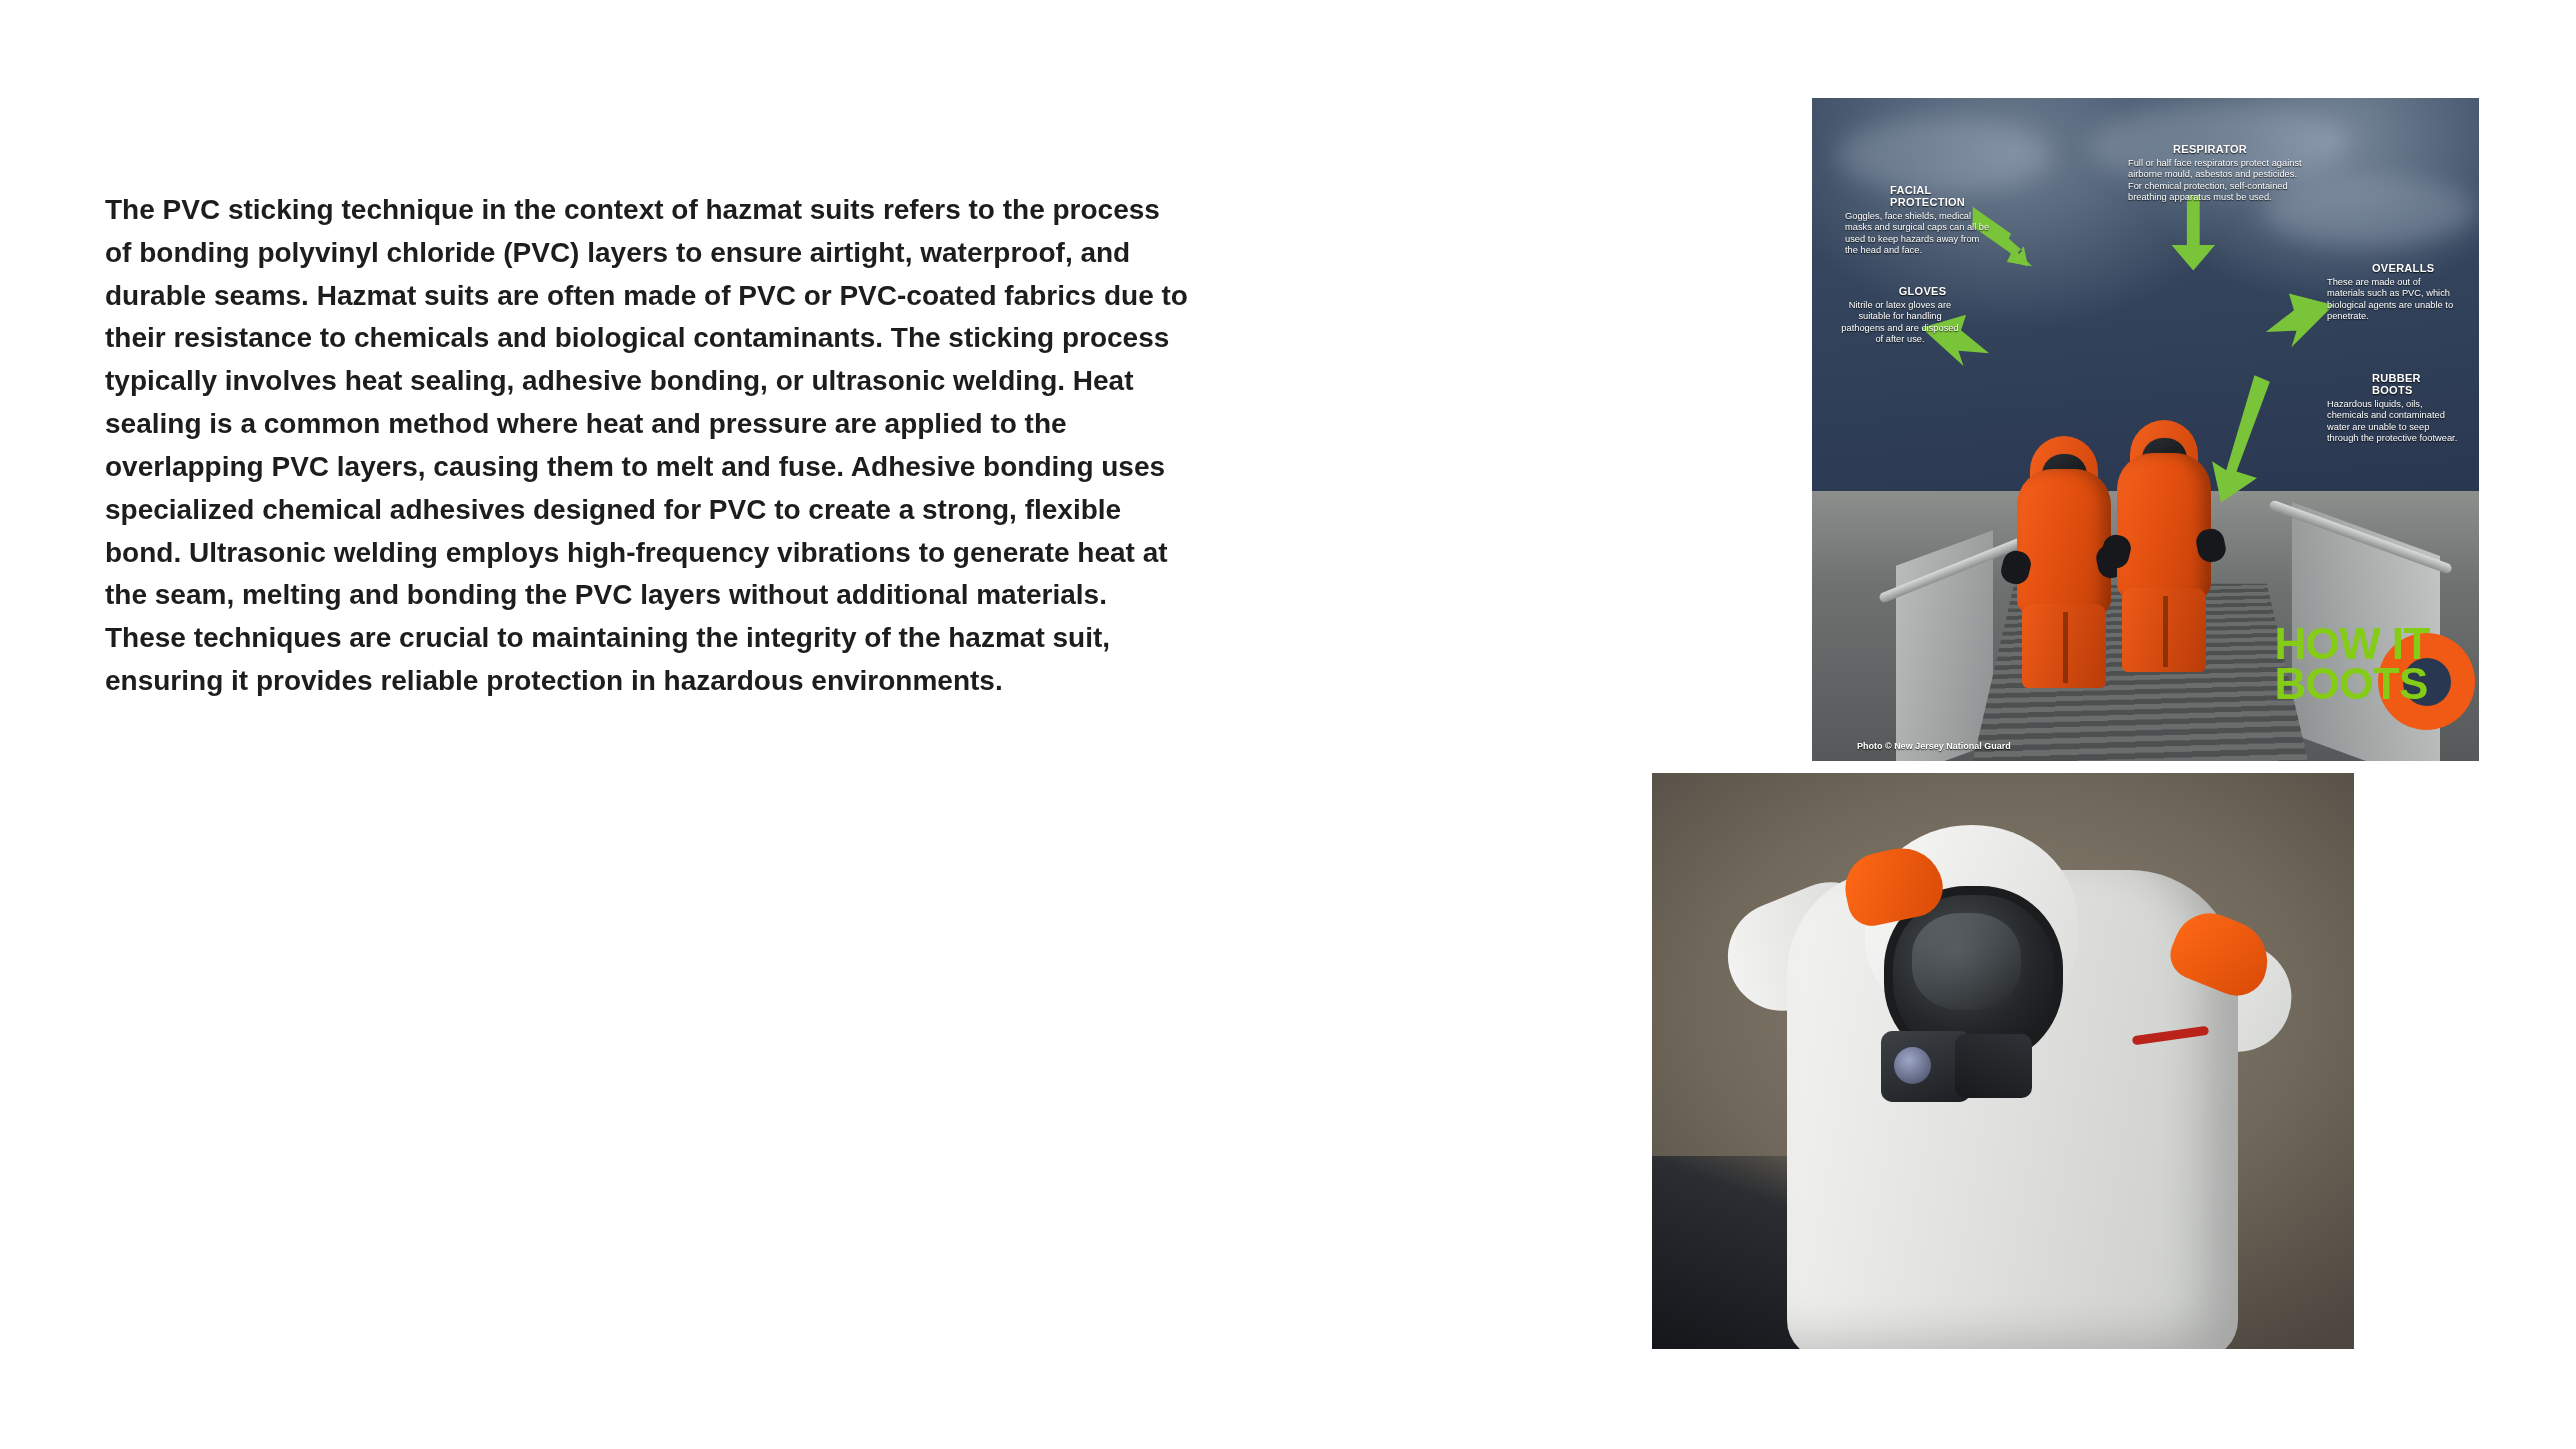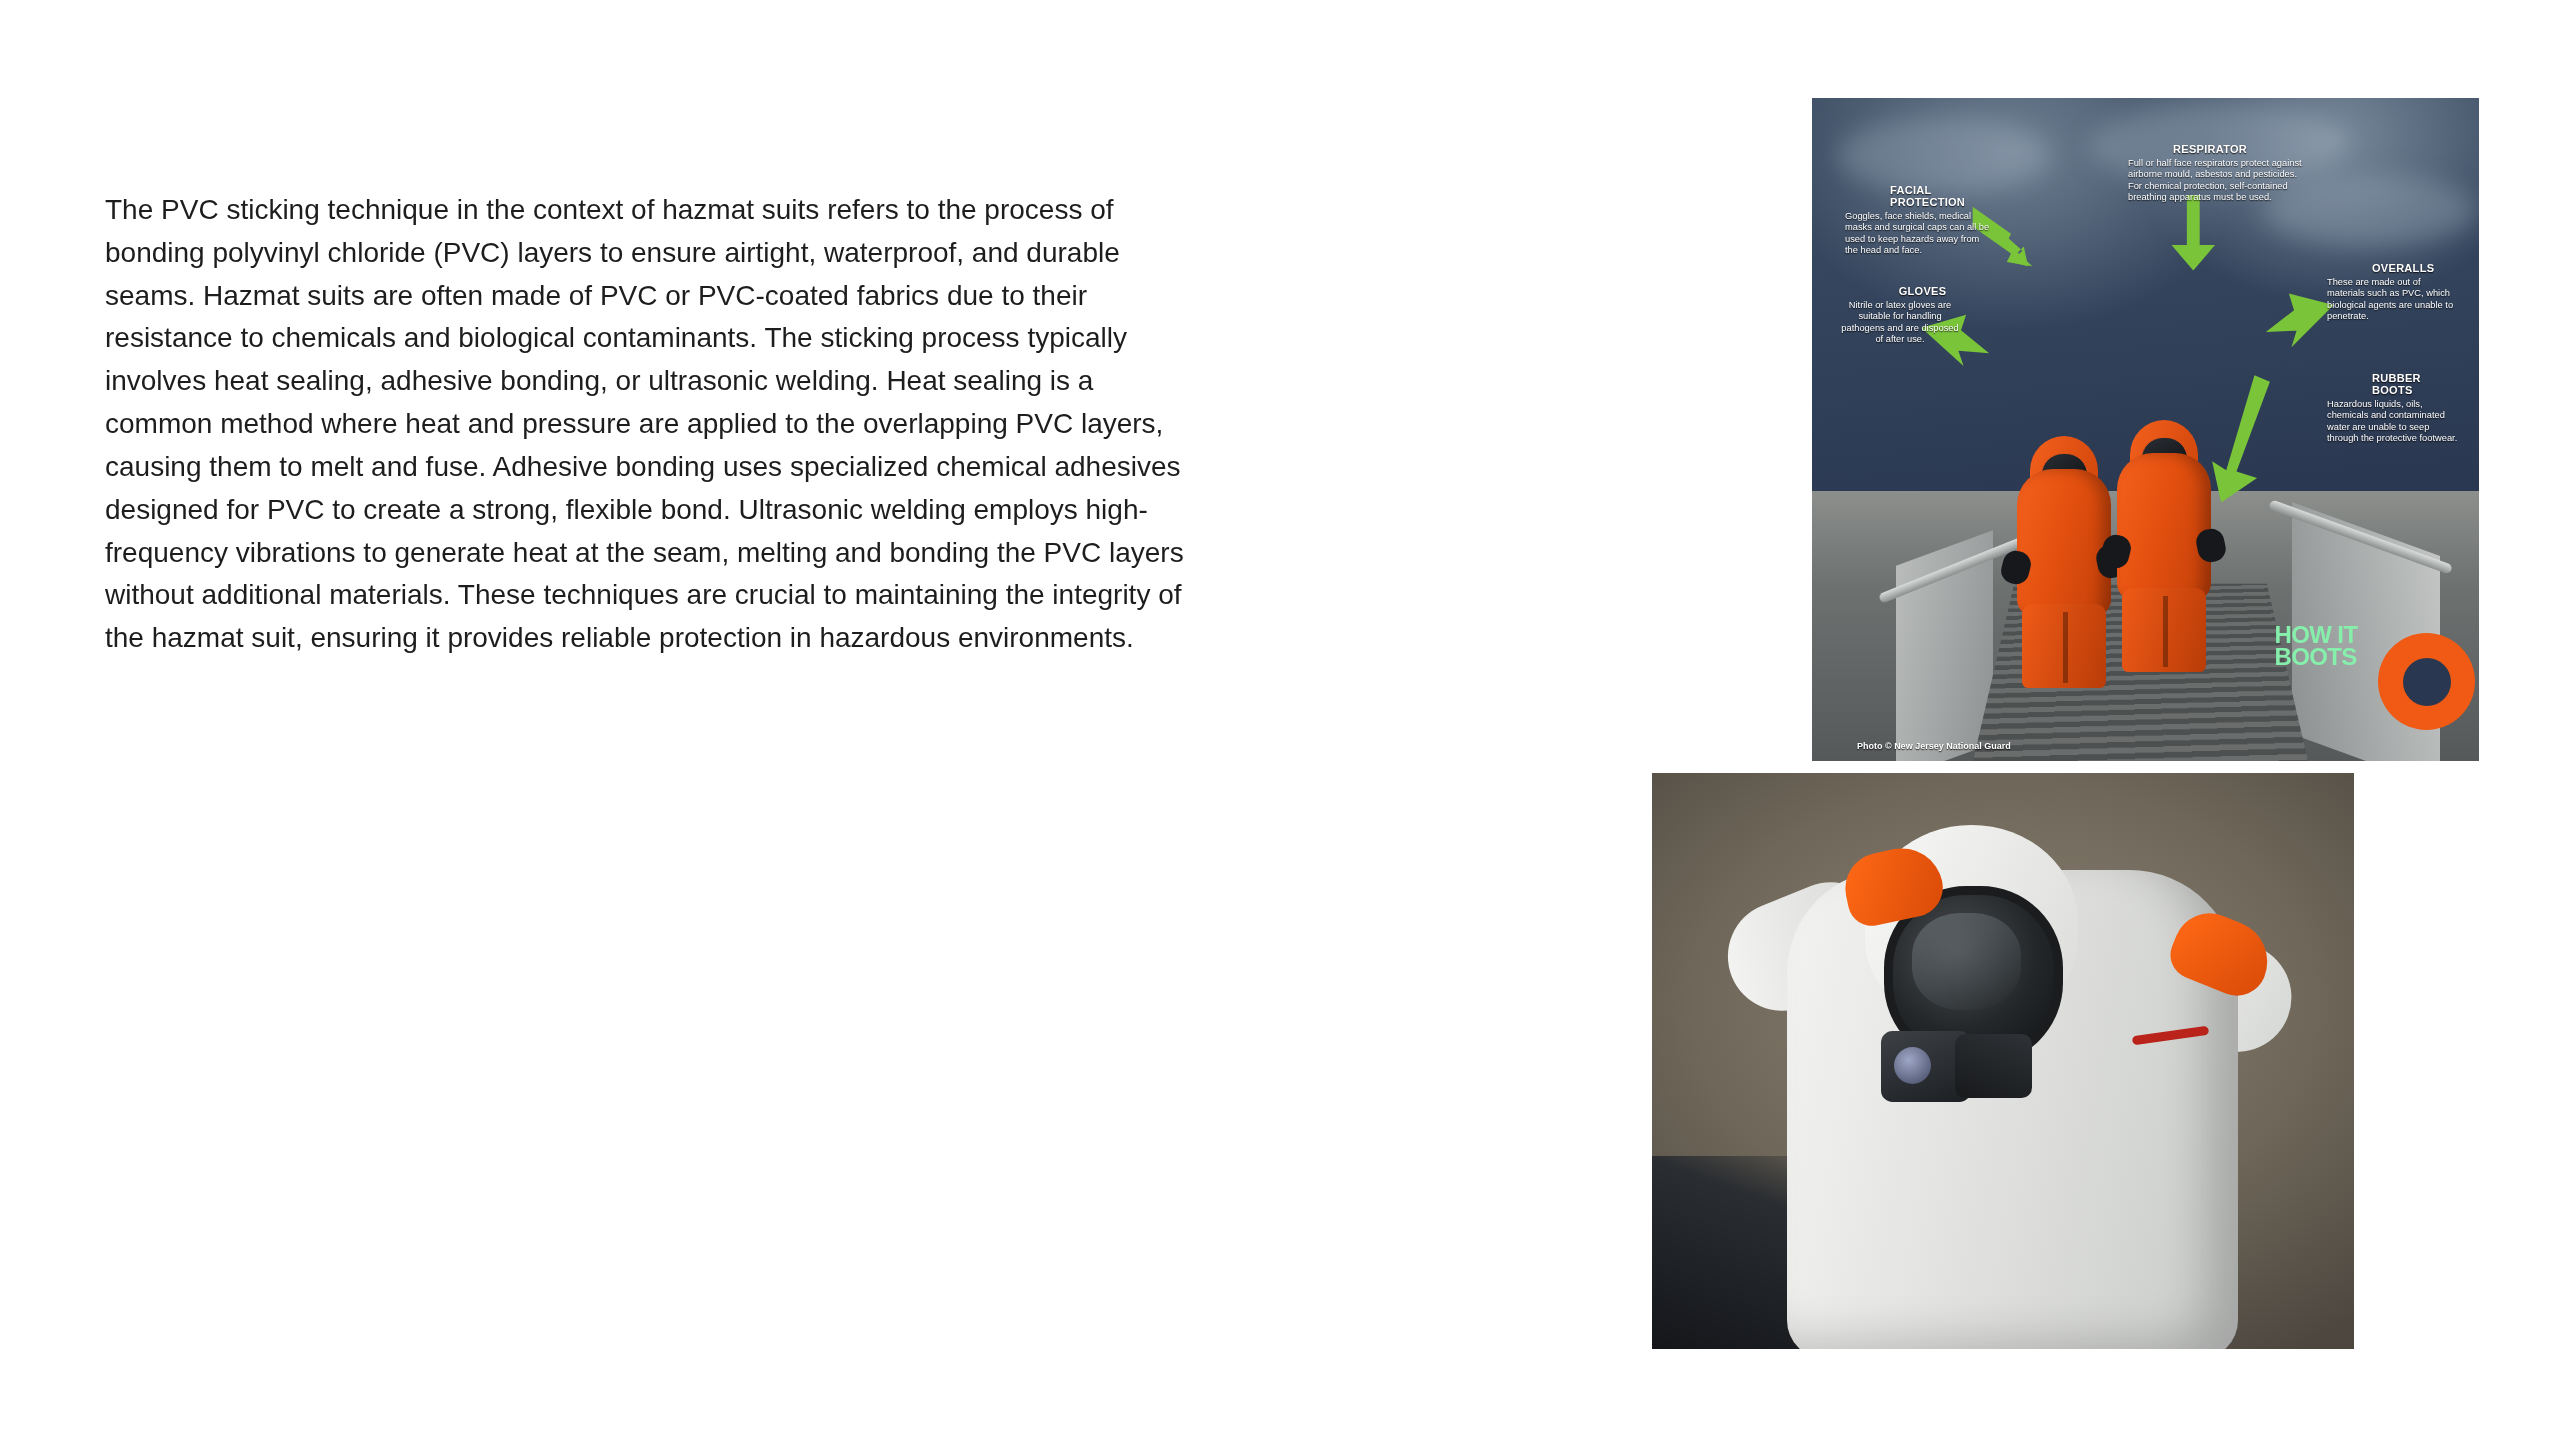--- a/index.html
+++ b/index.html
@@ -37,21 +37,21 @@
     letter-spacing: -1px;
     color: #0d0d0d;
     margin: 0;
   }
 
   .body-copy {
     margin-top: 92px;
     font-size: 28px;
     line-height: 1.53;
     color: #1d1d1d;
-    font-weight: 400;
+    font-weight: 700;
     width: 1088px;
   }
 
   
   .figure-top {
     position: absolute;
     left: 1812px;
     top: 98px;
     width: 667px;
     height: 663px;
@@ -242,23 +242,23 @@
     color: #ffffff;
     text-shadow: 0 0.6px 1.3px rgba(0,0,0,0.9);
   }
 
   .hiw-badge {
     position: absolute;
     right: 11.6px;
     bottom: 37px;
     width: 193px;
     height: 97px;
-    color: #86efac;
+    color: #84cc16;
     font-weight: 800;
-    font-size: 24px;
+    font-size: 44px;
     line-height: 0.92;
     letter-spacing: -0.6px;
     text-align: left;
   }
   .hiw-gear {
     position: absolute;
     right: 3.9px;
     bottom: 31px;
     width: 97px;
     height: 97px;

